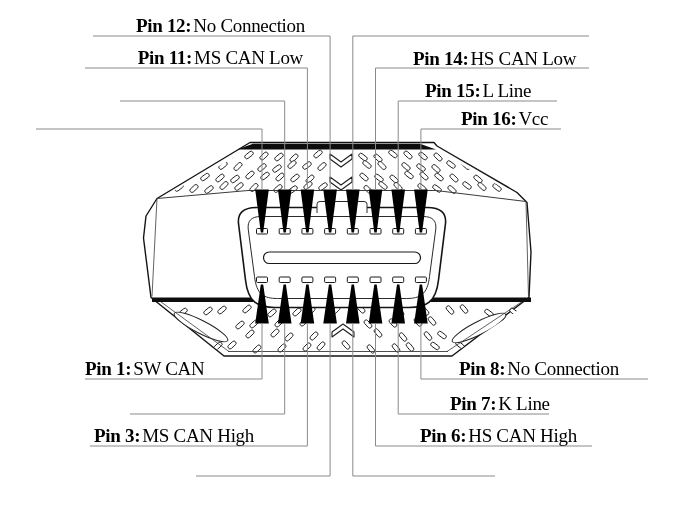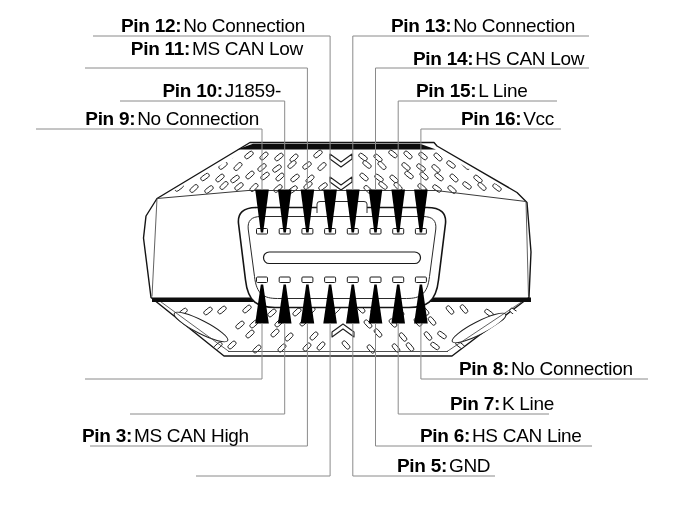--- a/index.html
+++ b/index.html
@@ -1,39 +1,39 @@
 <!DOCTYPE html>
 <html><head>
 <meta charset="utf-8">
 <style>
   html,body{margin:0;padding:0;background:#fff;}
   .stage{
     position:relative;width:688px;height:509px;background:#ffffff;overflow:hidden;
-    font-family:Liberation Sans, sans-serif;
+    font-family:Liberation Serif, serif;
   }
   #device-svg{position:absolute;left:0;top:0;}
   .pin-label{
     position:absolute;font-size:19px;line-height:21px;color:#000;
     white-space:nowrap;letter-spacing:-0.3px;
   }
   .pin-num{font-weight:700;margin-right:2px;}
   
   #lbl-12{top:15px;right:383px;}
-  #lbl-11{top:38px;right:385px;}
+  #lbl-11{top:47px;right:385px;}
   #lbl-10{top:80px;right:407px;}
   #lbl-9 {top:108px;right:429px;}
   
   #lbl-13{top:15px;left:391px;}
   #lbl-14{top:48px;left:413px;}
-  #lbl-15{top:80px;left:416px;}
+  #lbl-15{top:80px;left:425px;}
   #lbl-16{top:108px;left:461px;}
   
   #lbl-1{top:358px;left:85px;}
   #lbl-2{top:393px;left:130px;}
-  #lbl-3{top:425px;left:82px;}
+  #lbl-3{top:425px;left:94px;}
   #lbl-4{top:455px;left:196px;}
   
   #lbl-5{top:455px;left:397px;}
   #lbl-6{top:425px;left:420px;}
   #lbl-7{top:393px;left:450px;}
   #lbl-8{top:358px;left:459px;}
 </style>
 </head>
 <body>
 
@@ -259,28 +259,25 @@
         <path d="M196,476 H330.1 V323"></path>
         <path d="M495,476 H352.8 V323"></path>
         <path d="M592,446 H375.5 V323"></path>
         <path d="M549,414 H398.2 V323"></path>
         <path d="M648,379 H420.9 V323"></path>
       </g>
     </svg>
 
   <div class="pin-label" id="lbl-12"><span class="pin-num">Pin 12:</span><span class="pin-val">No Connection</span></div>
   <div class="pin-label" id="lbl-11"><span class="pin-num">Pin 11:</span><span class="pin-val">MS CAN Low</span></div>
-  <div class="pin-label" id="lbl-10"><span class="pin-num">Pin 10:</span><span class="pin-val">J1859-</span></div>
-  <div class="pin-label" id="lbl-9"><span class="pin-num">Pin 9:</span><span class="pin-val">No Connection</span></div>
-
-  <div class="pin-label" id="lbl-13"><span class="pin-num">Pin 13:</span><span class="pin-val">No Connection</span></div>
+
   <div class="pin-label" id="lbl-14"><span class="pin-num">Pin 14:</span><span class="pin-val">HS CAN Low</span></div>
   <div class="pin-label" id="lbl-15"><span class="pin-num">Pin 15:</span><span class="pin-val">L Line</span></div>
   <div class="pin-label" id="lbl-16"><span class="pin-num">Pin 16:</span><span class="pin-val">Vcc</span></div>
 
+  <div class="pin-label" id="lbl-1"><span class="pin-num">Pin 1:</span><span class="pin-val">SW CAN</span></div>
   <div class="pin-label" id="lbl-3"><span class="pin-num">Pin 3:</span><span class="pin-val">MS CAN High</span></div>
 
-  <div class="pin-label" id="lbl-5"><span class="pin-num">Pin 5:</span><span class="pin-val">GND</span></div>
-  <div class="pin-label" id="lbl-6"><span class="pin-num">Pin 6:</span><span class="pin-val">HS CAN Line</span></div>
+  <div class="pin-label" id="lbl-6"><span class="pin-num">Pin 6:</span><span class="pin-val">HS CAN High</span></div>
   <div class="pin-label" id="lbl-7"><span class="pin-num">Pin 7:</span><span class="pin-val">K Line</span></div>
   <div class="pin-label" id="lbl-8"><span class="pin-num">Pin 8:</span><span class="pin-val">No Connection</span></div>
 
 </div>
 
 </body></html>

